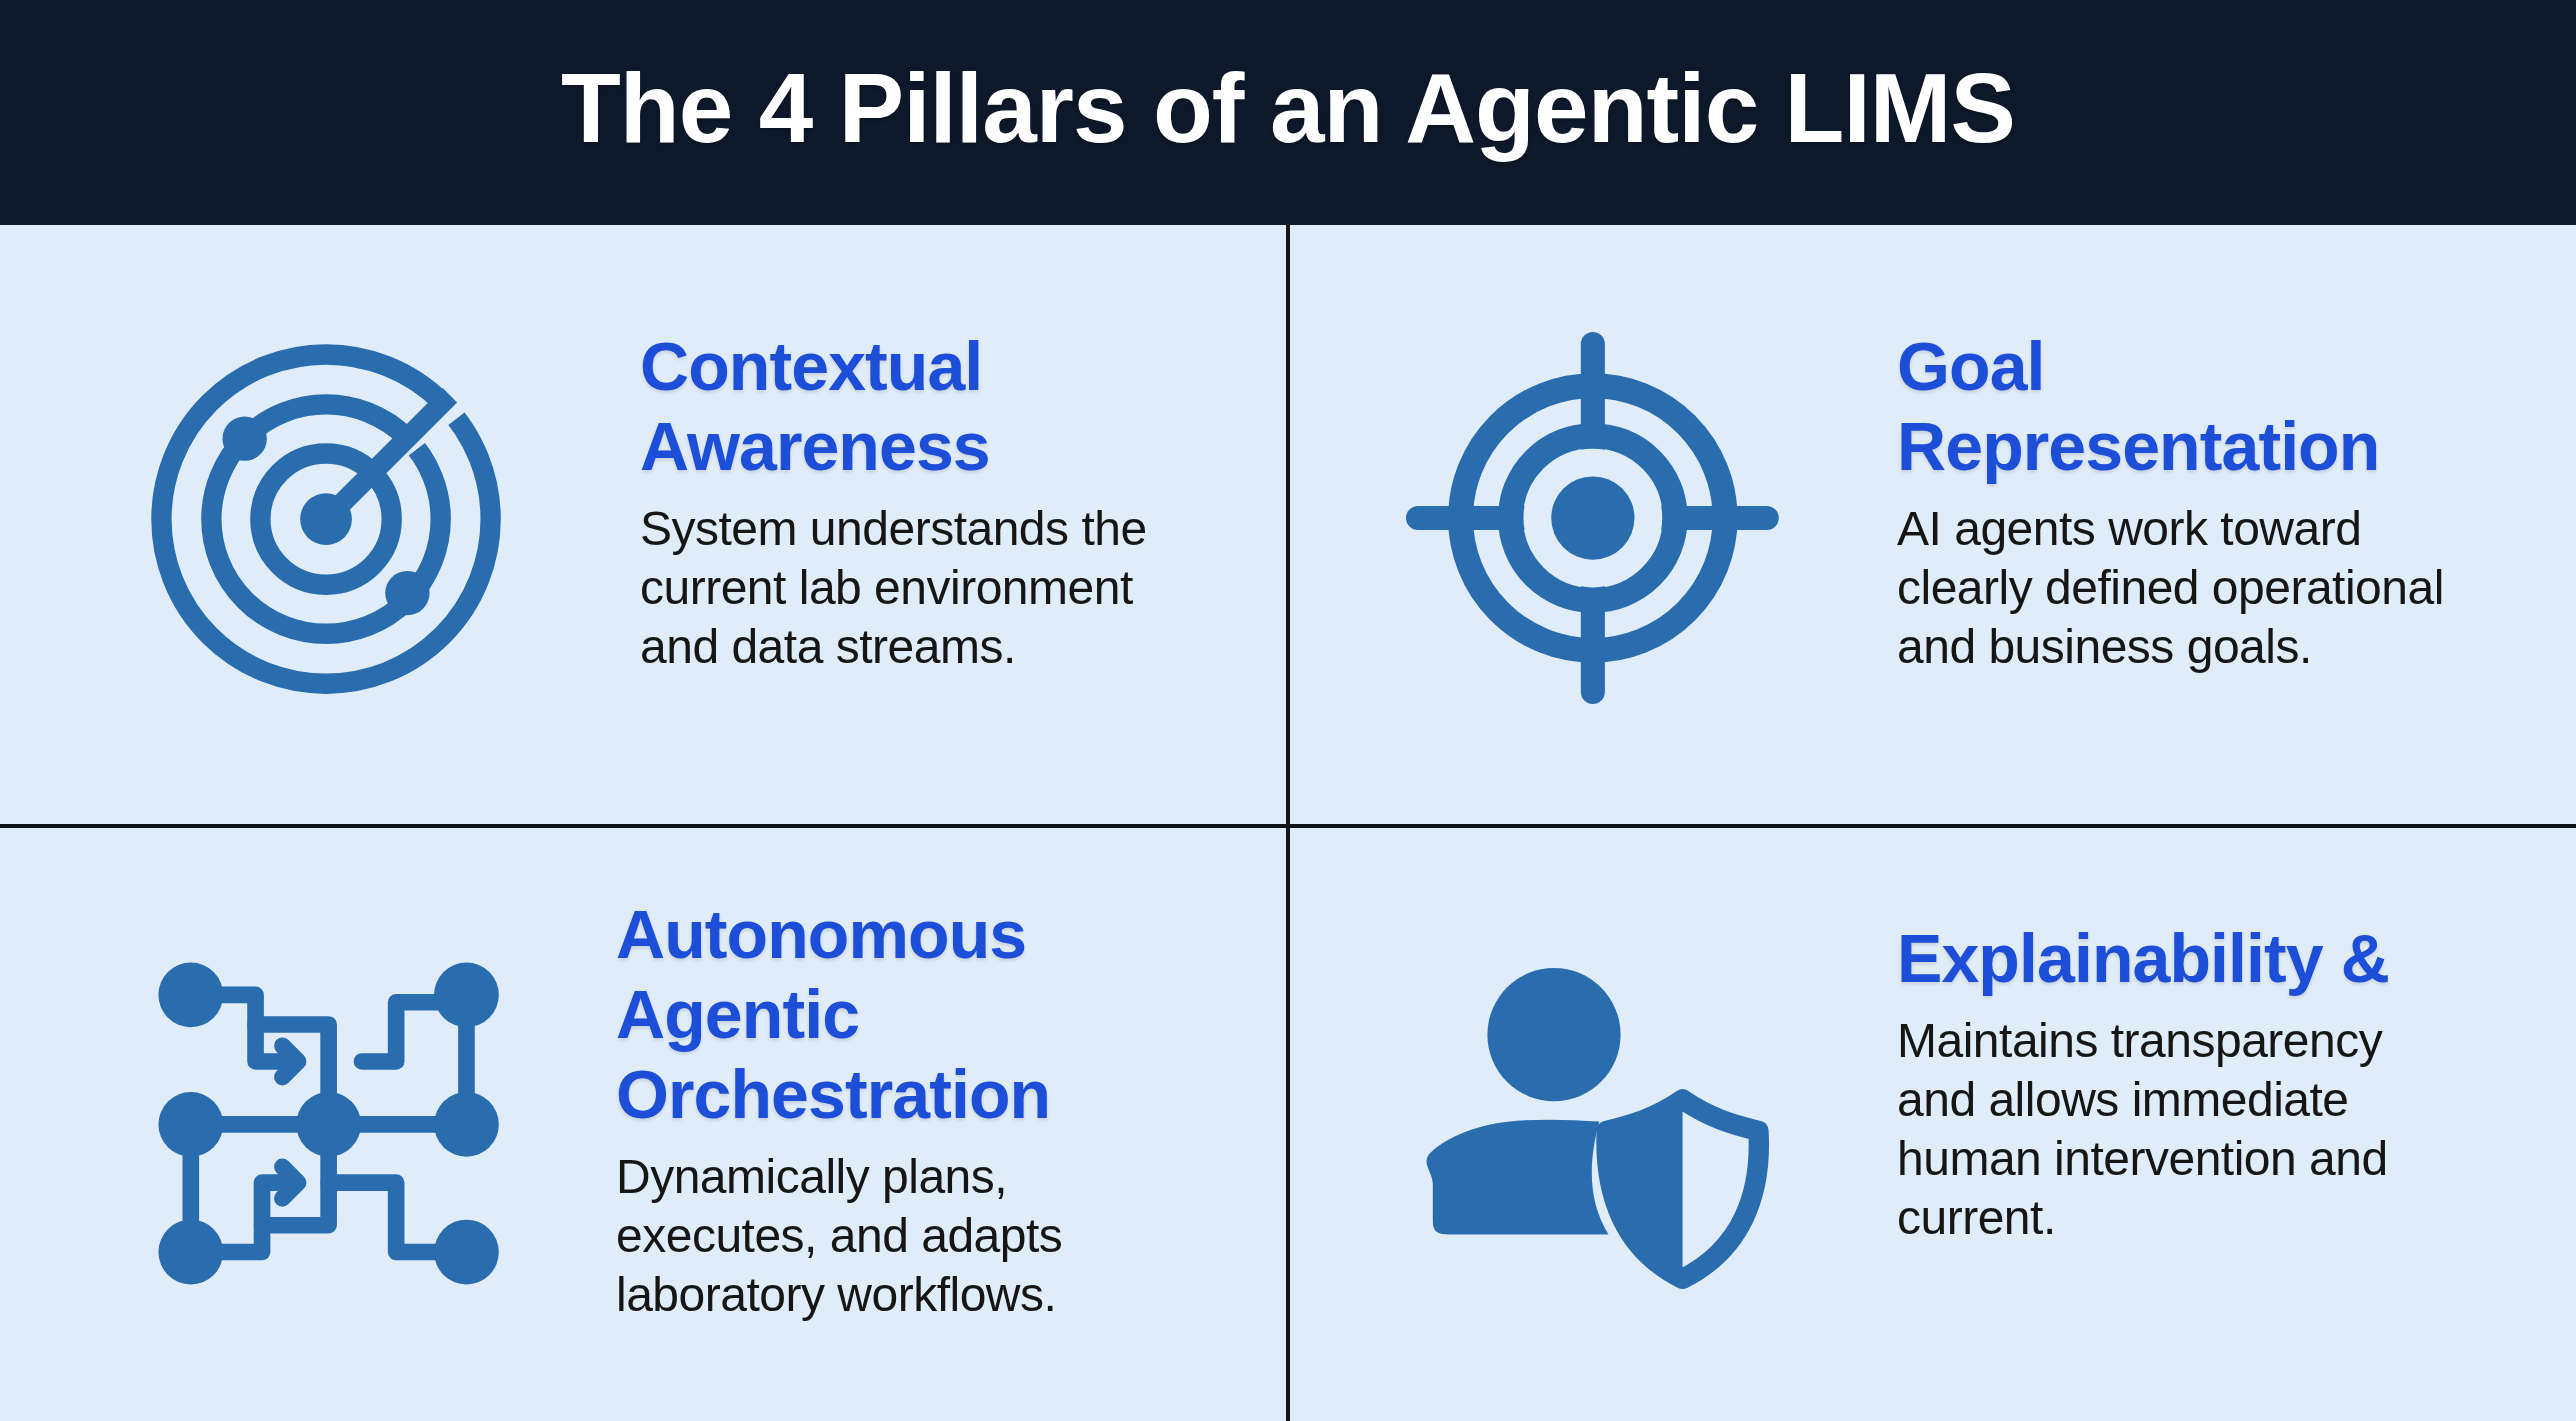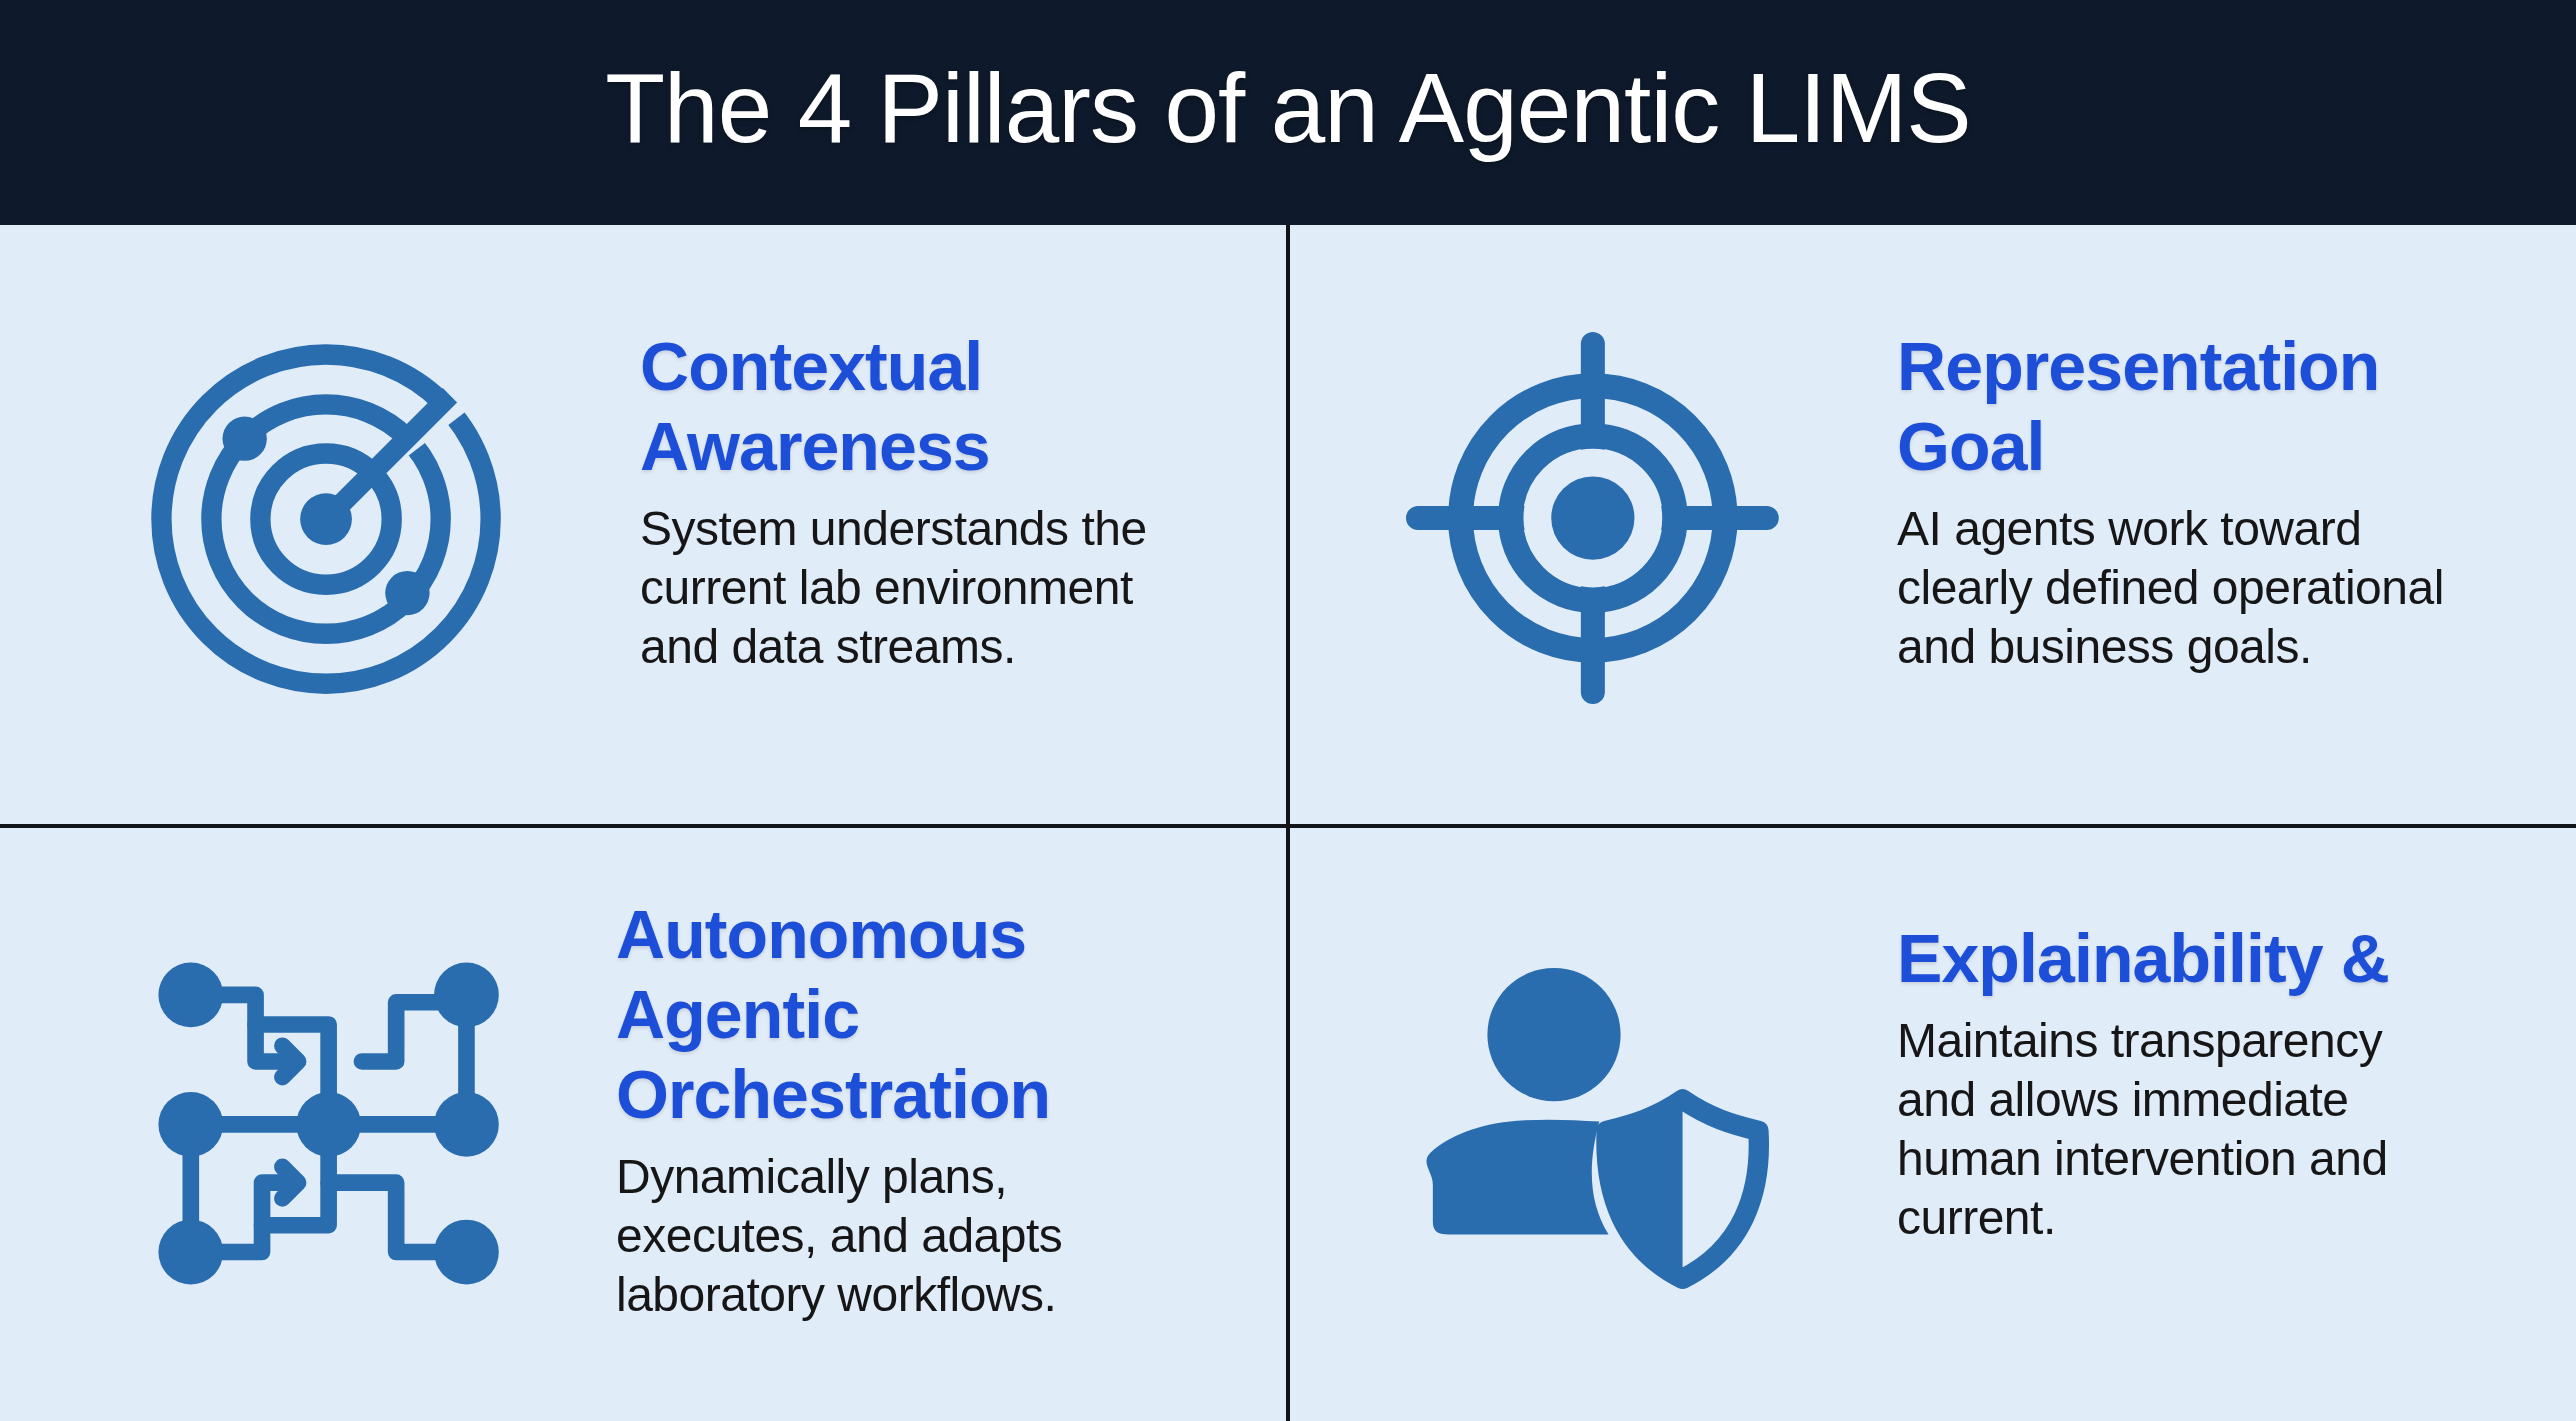--- a/index.html
+++ b/index.html
@@ -12,21 +12,21 @@
     }
     .header {
       position: absolute; left: 0; top: 0;
       width: 2576px; height: 225px;
       background: #0E1A2C;
       display: flex; align-items: center; justify-content: center;
     }
     .header h1 {
       color: #FFFFFF;
       font-size: 98px;
-      font-weight: normal;
+      font-weight: bold;
       letter-spacing: -0.9px;
       transform: translateY(-3.7px);
       text-shadow: 0 1.9px 5.6px rgba(0,0,0,0.35);
     }
     .divider-v {
       position: absolute; left: 1286px; top: 225px;
       width: 3.7px; height: 1196px; background: #111418;
     }
     .divider-h {
       position: absolute; left: 0; top: 824px;
@@ -113,22 +113,22 @@
       </g>
       <circle cx="1722" cy="560" r="143" fill="none" stroke="#2A6DAE" stroke-width="27"></circle>
       <circle cx="1722" cy="560" r="89" fill="none" stroke="#2A6DAE" stroke-width="27"></circle>
 
       <circle cx="1722" cy="560" r="75" fill="#E1ECF9"></circle>
       <circle cx="1722" cy="560" r="45" fill="#2A6DAE"></circle>
     </svg>
   </div>
   <div class="text-block" style="left:1897px; top:326px;">
     <div class="pillar-title">
+      <span>Goal</span>
       <span>Representation</span>
-      <span>Goal</span>
     </div>
     <div class="pillar-desc">
       <span>AI agents work toward</span>
       <span>clearly defined operational</span>
       <span>and business goals.</span>
     </div>
   </div>
 </div>
 
 <div class="pillar">

